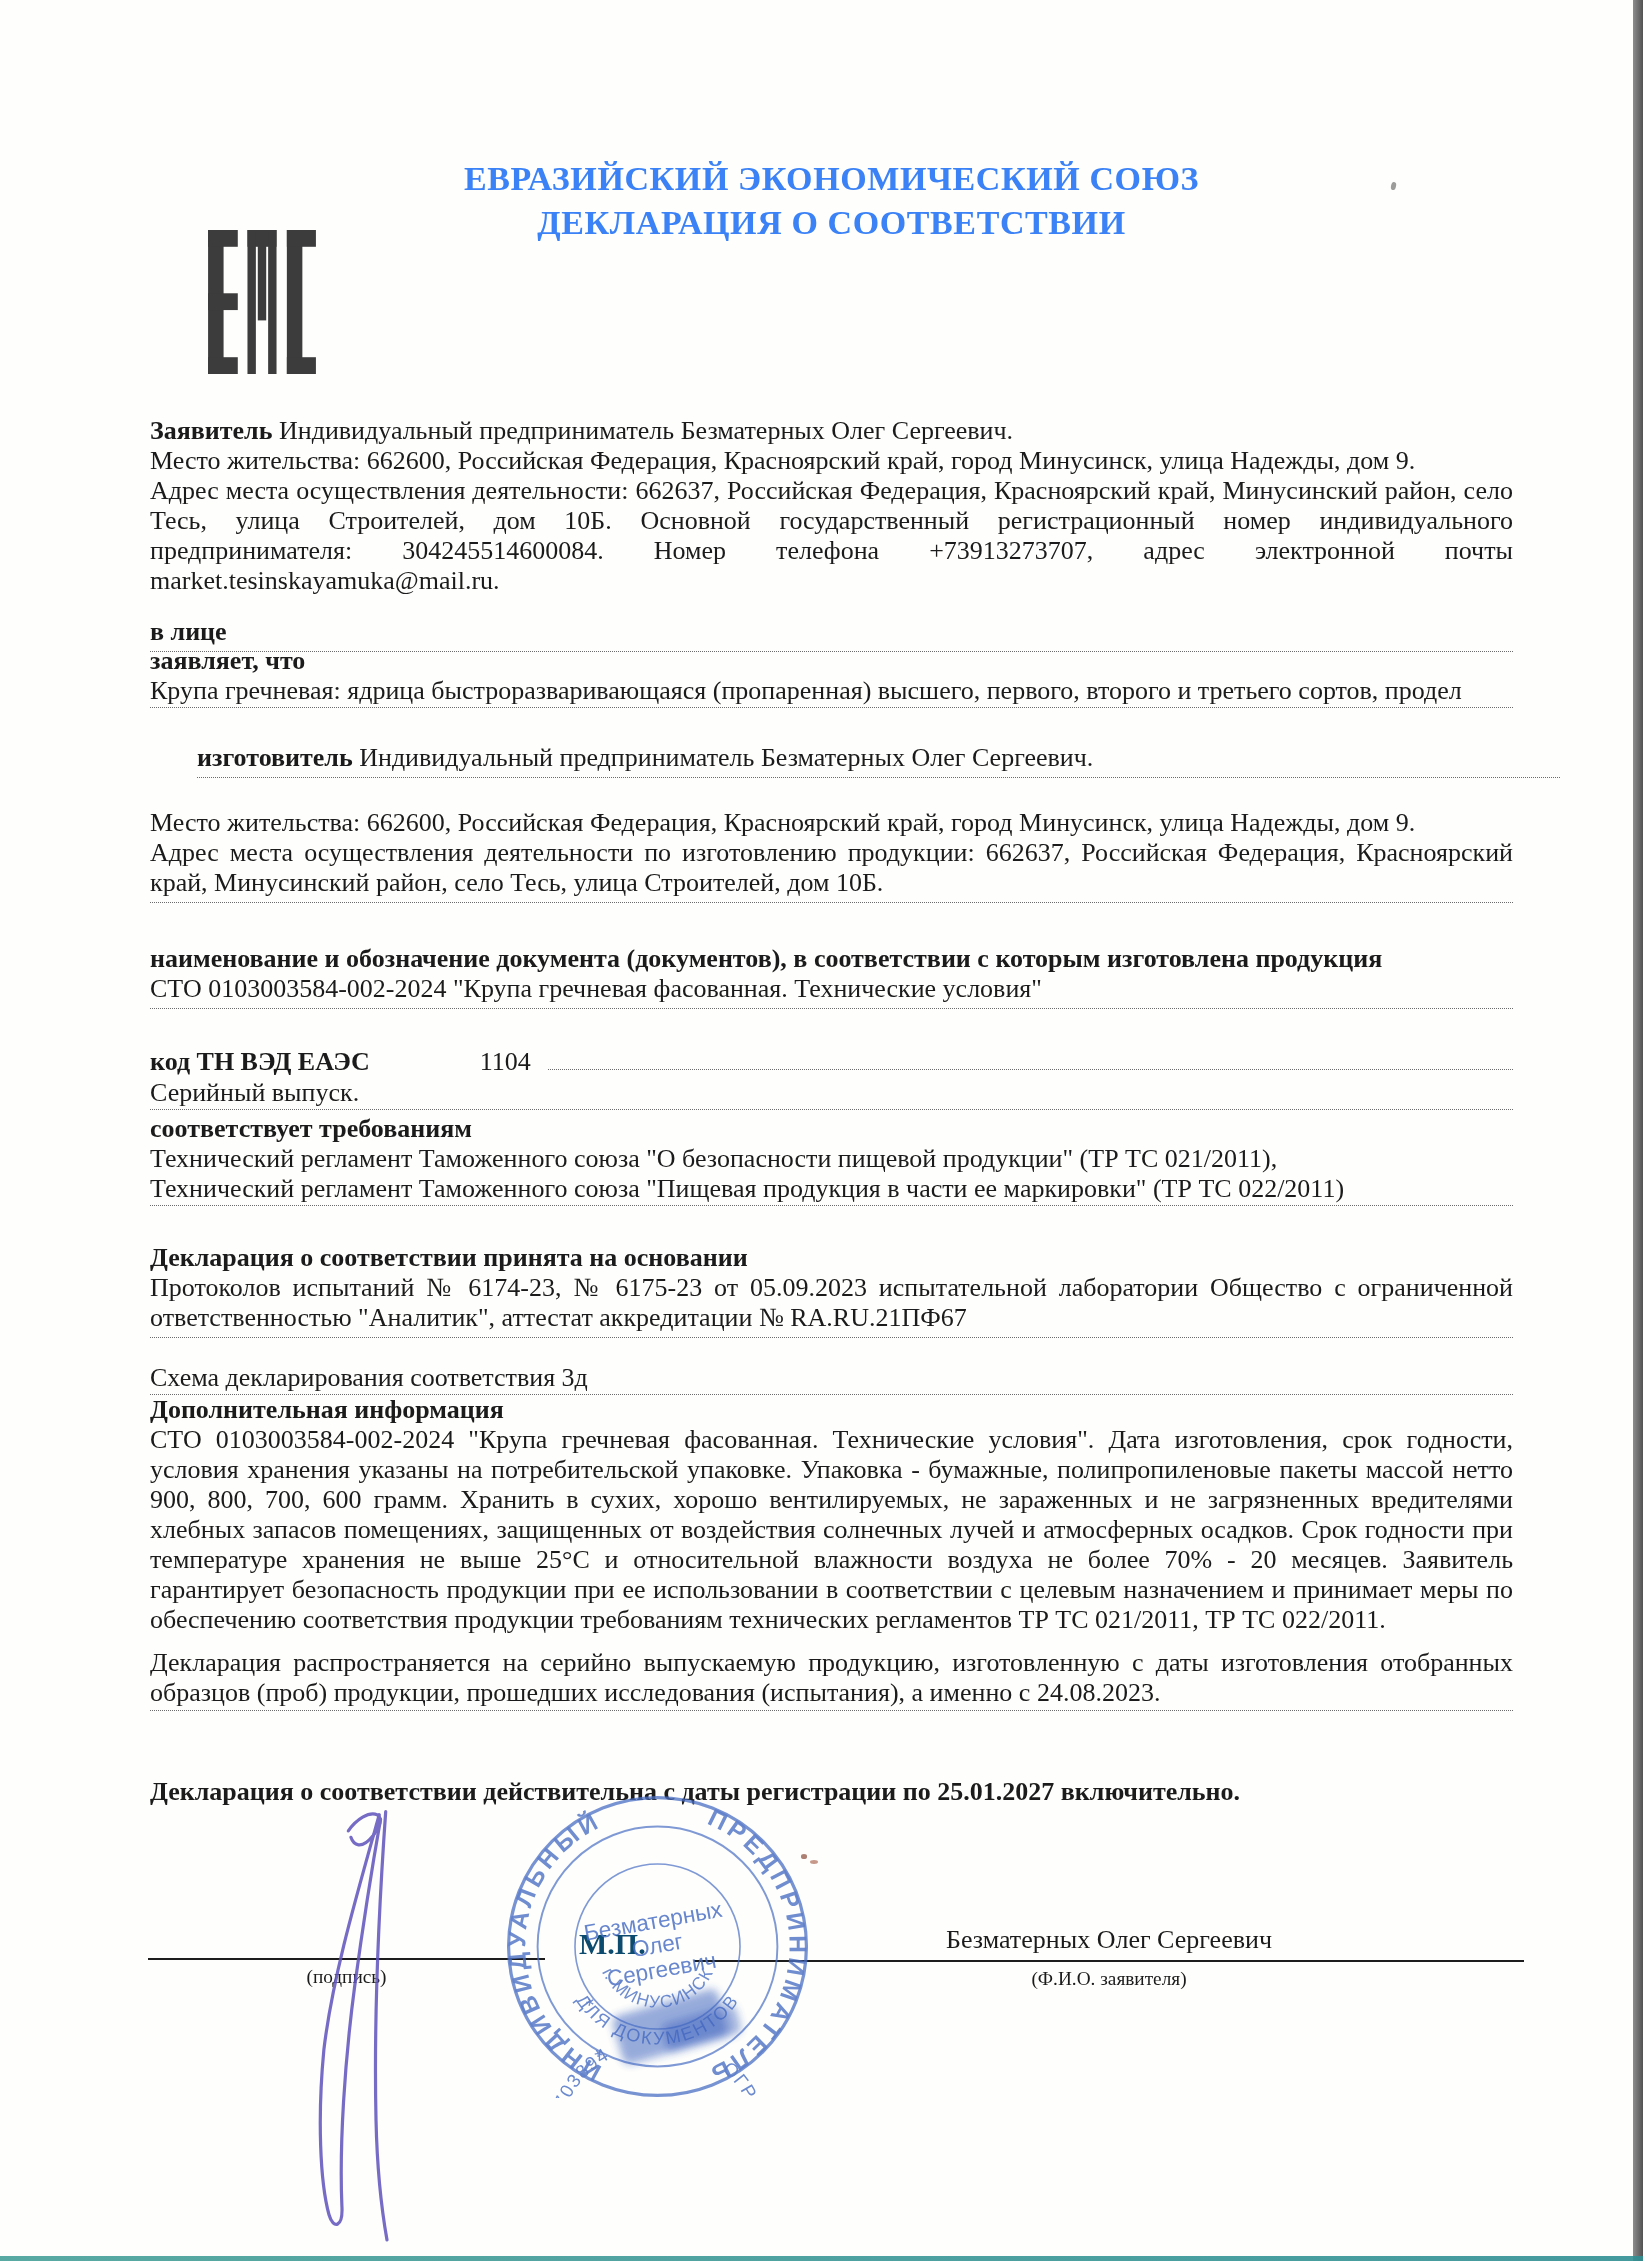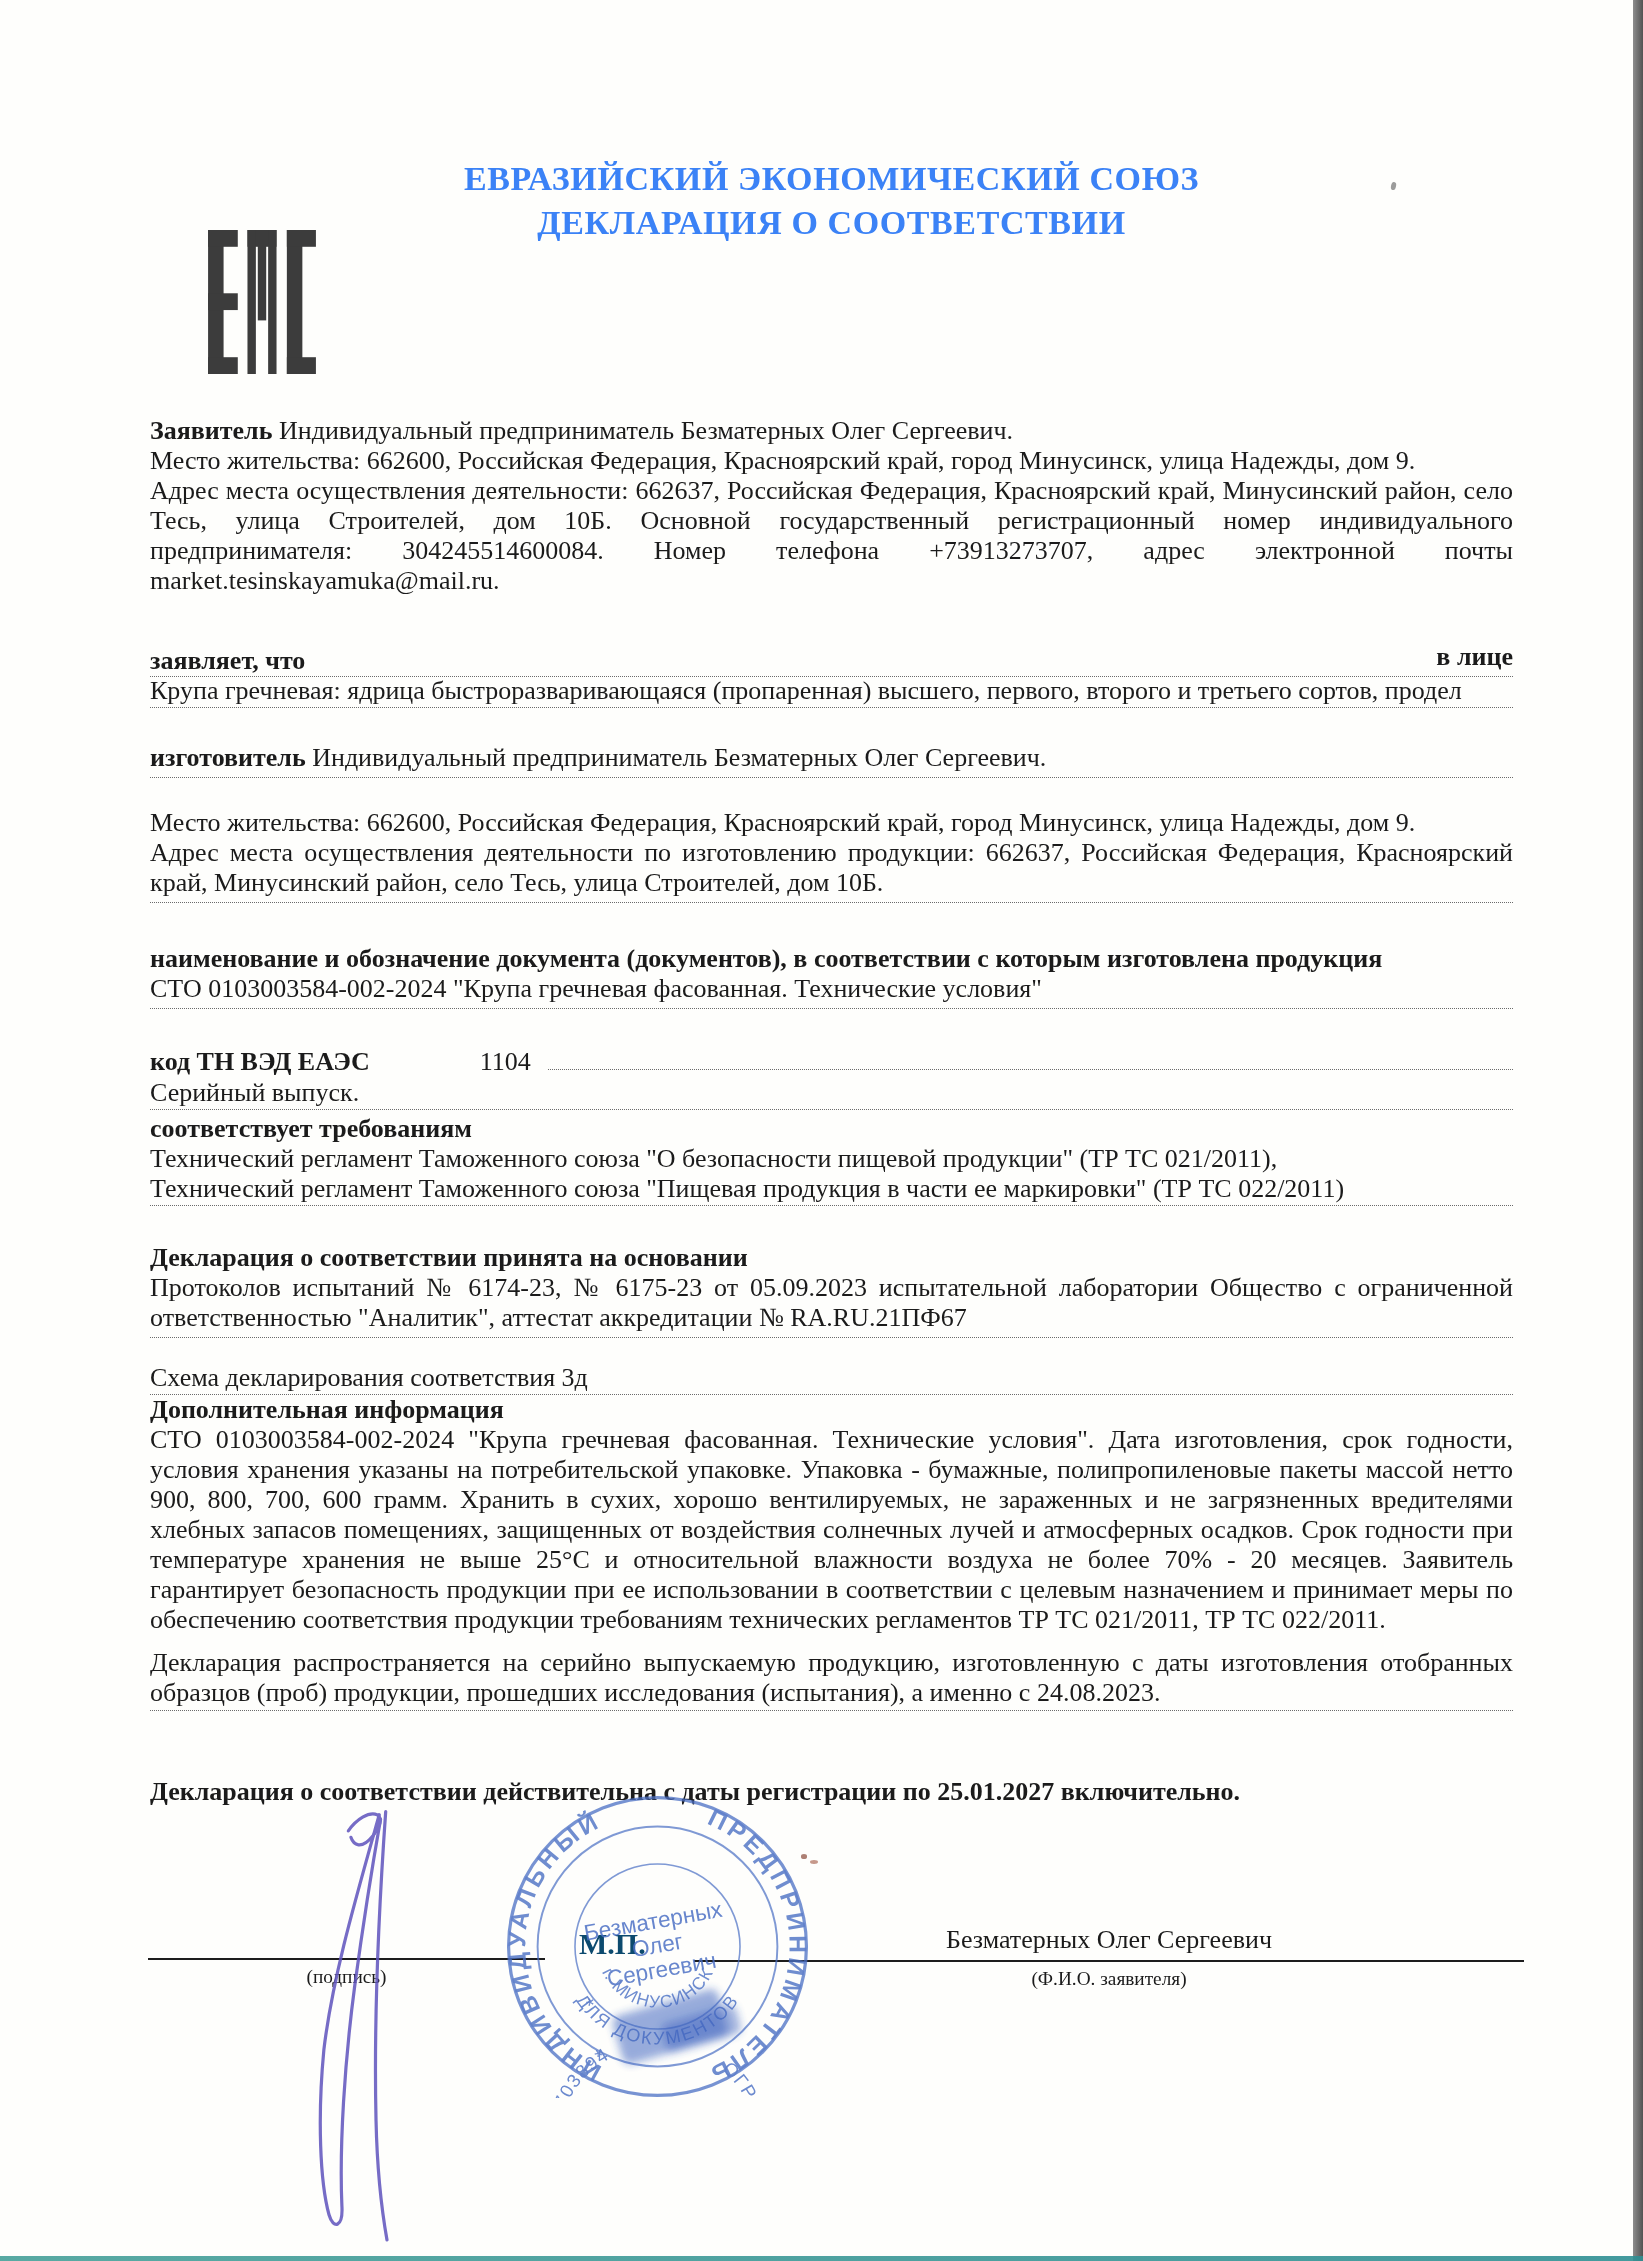--- a/index.html
+++ b/index.html
@@ -53,31 +53,31 @@
     <div>ЕВРАЗИЙСКИЙ ЭКОНОМИЧЕСКИЙ СОЮЗ</div>
     <div>ДЕКЛАРАЦИЯ О СООТВЕТСТВИИ</div>
   </div>
 
   <div class="abs w t" style="top:416px;">
     <div><span class="b">Заявитель</span><span> Индивидуальный предприниматель Безматерных Олег Сергеевич.</span></div>
     <div>Место жительства: 662600, Российская Федерация, Красноярский край, город Минусинск, улица Надежды, дом 9.</div>
     <div class="j">Адрес места осуществления деятельности: 662637, Российская Федерация, Красноярский край, Минусинский район, село Тесь, улица Строителей, дом 10Б. Основной государственный регистрационный номер индивидуального предпринимателя: 304245514600084. Номер телефона +73913273707, адрес электронной почты market.tesinskayamuka@mail.ru.</div>
   </div>
 
-  <div class="abs w t dot" style="top:642px;text-align:right;">
+  <div class="abs w t dot" style="top:617px;">
     <span class="b">в лице</span>
   </div>
 
   <div class="abs w t b" style="top:646px;">заявляет, что</div>
 
   <div class="abs w t dot4" style="top:676px;">
     <span>Крупа гречневая: ядрица быстроразваривающаяся (пропаренная) высшего, первого, второго и третьего сортов, продел</span>
   </div>
 
-  <div class="abs w t dot" style="top:743px;">
+  <div class="abs w t dot" style="top:743px;margin-left:47px;">
     <span class="b">изготовитель</span><span> Индивидуальный предприниматель Безматерных Олег Сергеевич.</span>
   </div>
 
   <div class="abs w t" style="top:808px;">
     <div>Место жительства: 662600, Российская Федерация, Красноярский край, город Минусинск, улица Надежды, дом 9.</div>
     <div class="j dot">Адрес места осуществления деятельности по изготовлению продукции: 662637, Российская Федерация, Красноярский край, Минусинский район, село Тесь, улица Строителей, дом 10Б.</div>
   </div>
 
   <div class="abs w t" style="top:944px;">
     <div class="b">наименование и обозначение документа (документов), в соответствии с которым изготовлена продукция</div>

